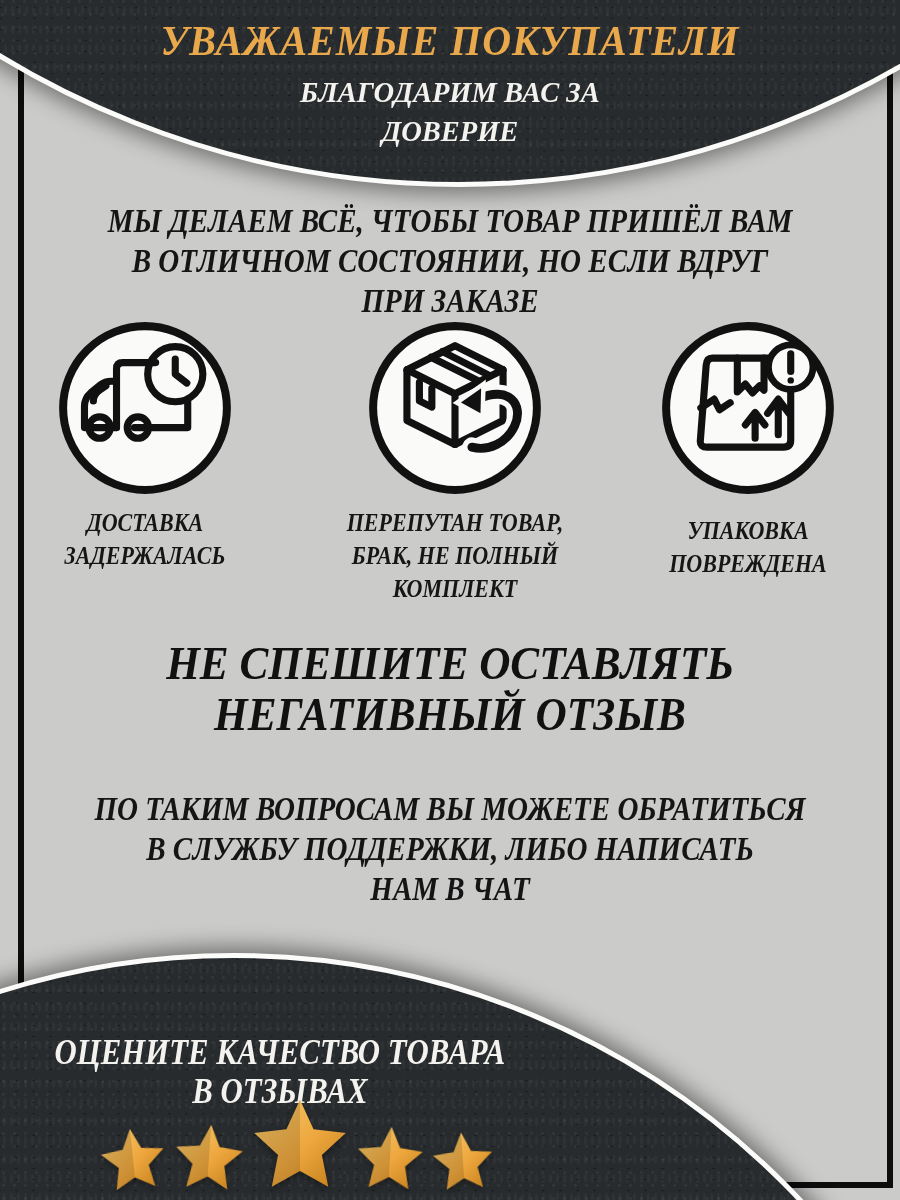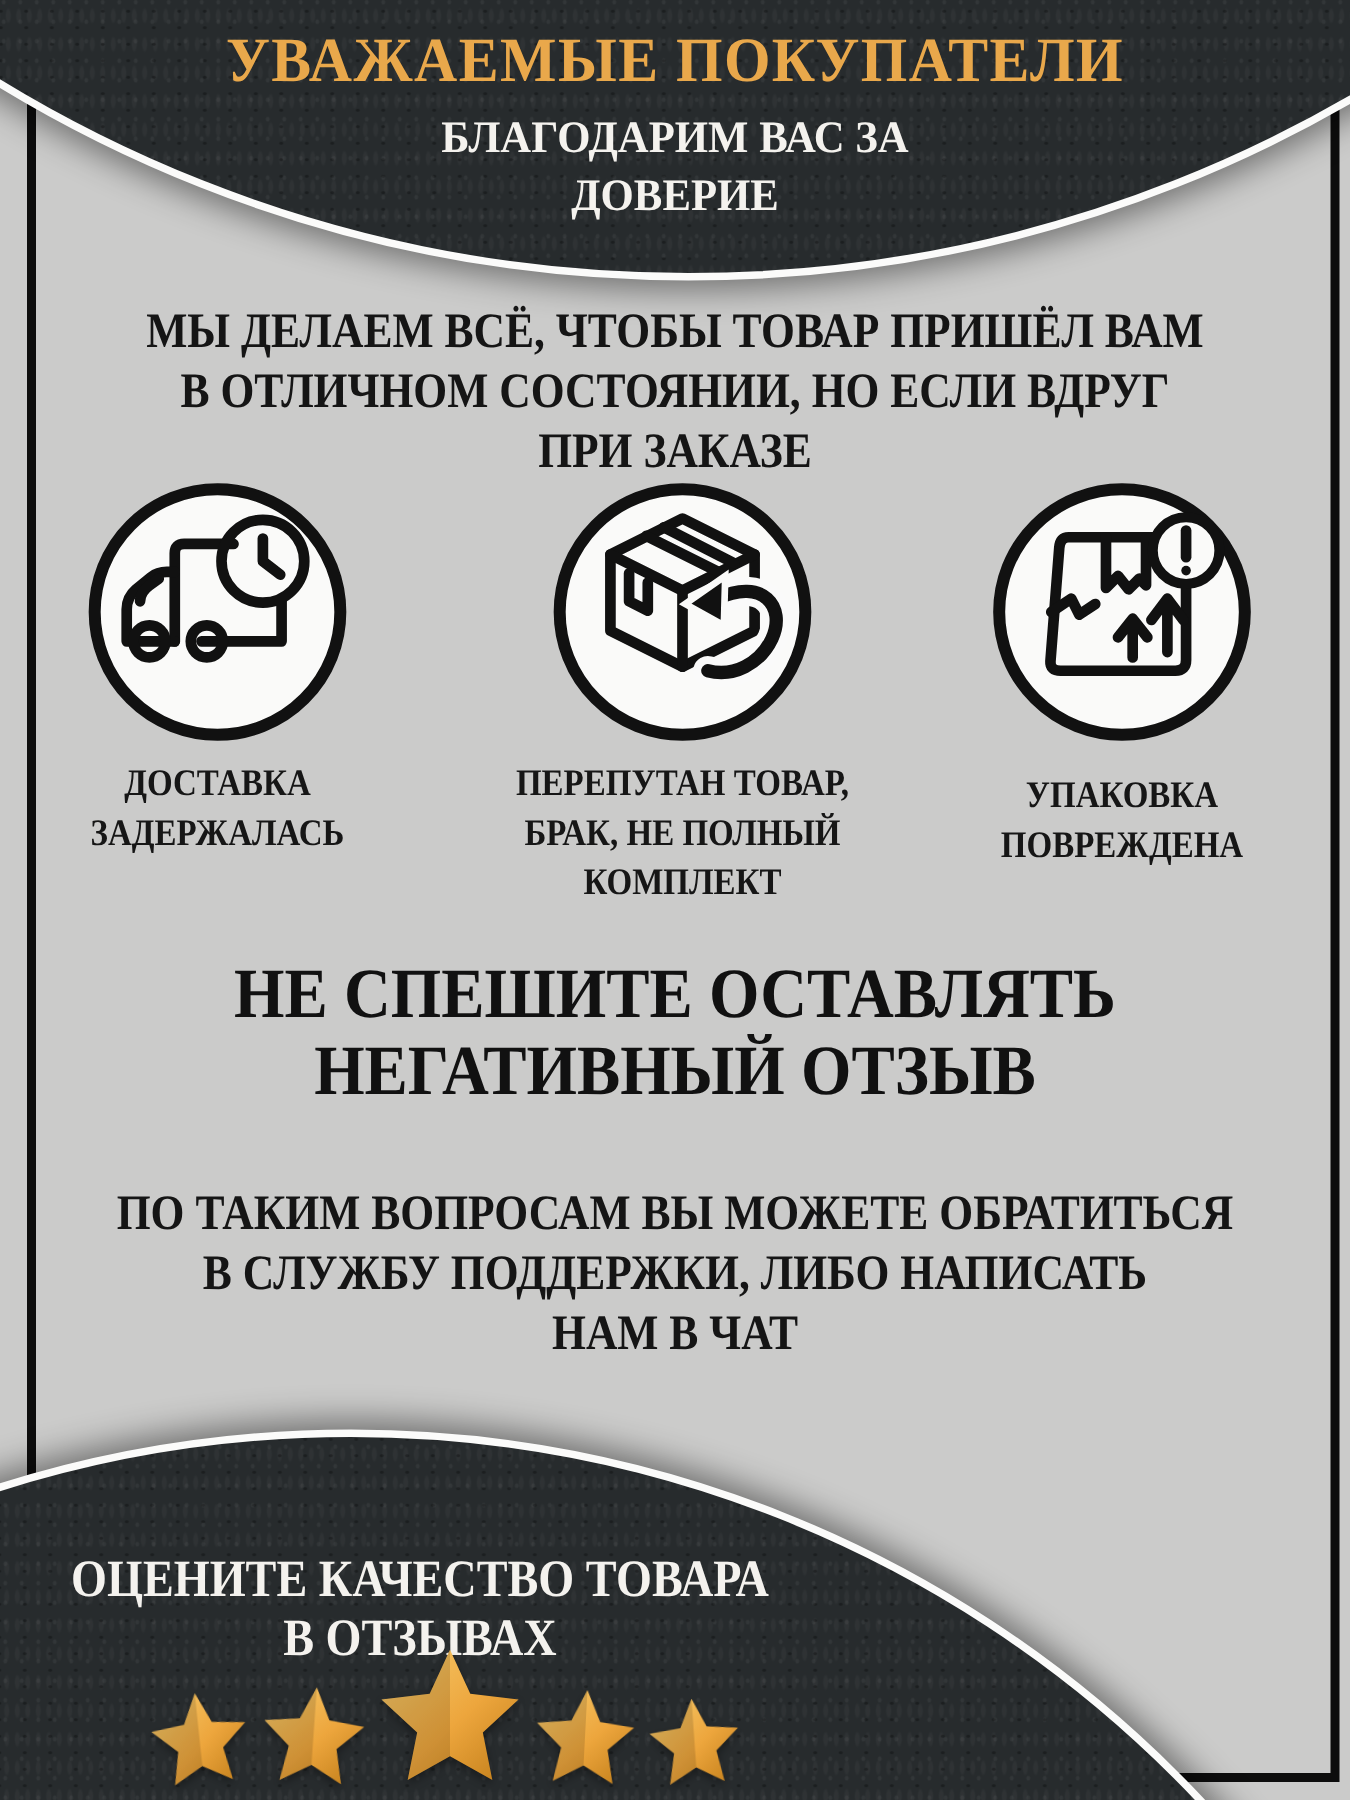--- a/index.html
+++ b/index.html
@@ -1,18 +1,18 @@
 <!DOCTYPE html>
 <html><head>
 <meta charset="utf-8">
 <style>
   html,body{margin:0;padding:0;}
   body{width:900px;height:1200px;overflow:hidden;position:relative;
        background:#cbcbca;font-family:"Liberation Serif","DejaVu Serif",serif;font-weight:bold;}
-  .page{position:absolute;inset:0;width:900px;height:919px;}
+  .page{position:absolute;inset:0;width:900px;height:919px;font-style:italic;}
 
   .frame{position:absolute;left:18px;top:12px;width:863px;height:1164px;
          border:6px solid #0d0d0d;z-index:1;}
 
   .arc{position:absolute;border-radius:50%;background-color:#272b2d;
        border:5px solid #fbfbfa;box-shadow:0 0 22px 6px rgba(0,0,0,.45);z-index:2;
        background-image:
          radial-gradient(rgba(255,255,255,.05) 1px, transparent 1.6px),
          radial-gradient(rgba(0,0,0,.30) 1px, transparent 1.7px),
          radial-gradient(rgba(255,255,255,.035) 1.2px, transparent 2.1px);

